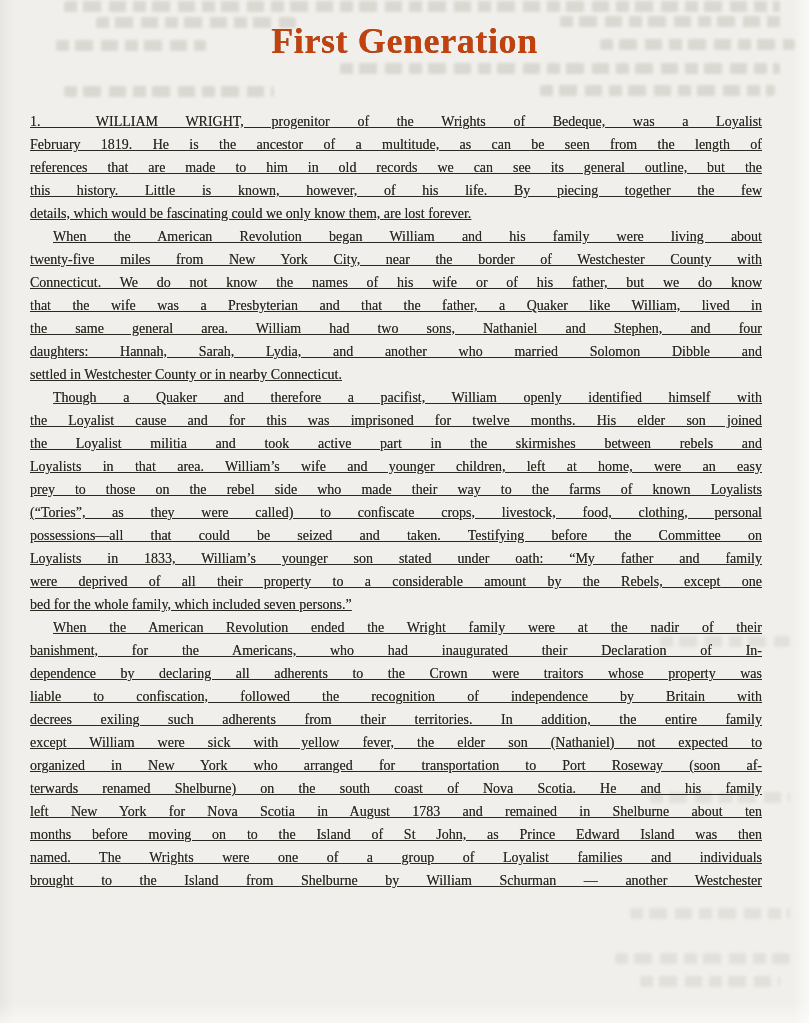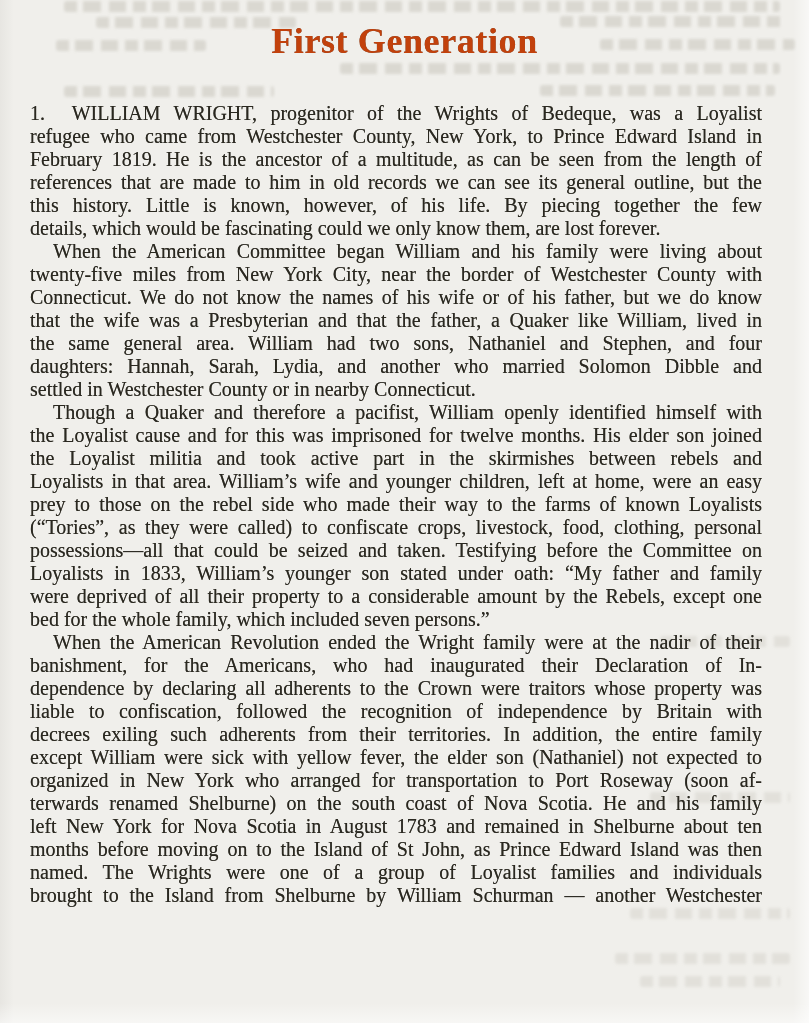--- a/index.html
+++ b/index.html
@@ -62,26 +62,27 @@
     margin: 0;
     text-align: center;
     font-size: 36px;
     font-weight: bold;
     letter-spacing: 0.6px;
     color: #c2410c;
     text-shadow: 0 0 0.5px rgba(38,37,32,0.7);
   }
   .text-block {
     position: absolute;
-    top: 102px;
+    top: 110px;
     left: 30px;
     width: 732px;
     color: var(--ink);
-    font-size: 20px;
+    font-size: 14px;
     text-shadow: 0 0 0.4px rgba(42,40,32,0.65);
+    text-decoration: underline;
   }
   .paragraph { margin: 0; }
   .line {
     height: 23px;
     line-height: 23px;
     text-align: justify;
     text-align-last: justify;
     overflow: hidden;
     white-space: nowrap;
   }
@@ -111,28 +112,27 @@
     <div class="ghost faint" style="top:908px; left:630px; width:160px;"></div>
     <div class="ghost faint" style="top:953px; left:615px; width:175px;"></div>
     <div class="ghost faint" style="top:976px; left:640px; width:140px;"></div>
   </div>
 
   <h1 class="title">First Generation</h1>
 
   <div class="text-block">
       <div class="paragraph">
         <div class="line">1. &nbsp;WILLIAM WRIGHT, progenitor of the Wrights of Bedeque, was a Loyalist</div>
-        <div class="line">refugee who came from Westchester County, New York, to Prince Edward Island in</div>
         <div class="line">February 1819. He is the ancestor of a multitude, as can be seen from the length of</div>
         <div class="line">references that are made to him in old records we can see its general outline, but the</div>
         <div class="line">this history. Little is known, however, of his life. By piecing together the few</div>
         <div class="line last">details, which would be fascinating could we only know them, are lost forever.</div>
       </div>
       <div class="paragraph">
-        <div class="line indent">When the American Committee began William and his family were living about</div>
+        <div class="line indent">When the American Revolution began William and his family were living about</div>
         <div class="line">twenty-five miles from New York City, near the border of Westchester County with</div>
         <div class="line">Connecticut. We do not know the names of his wife or of his father, but we do know</div>
         <div class="line">that the wife was a Presbyterian and that the father, a Quaker like William, lived in</div>
         <div class="line">the same general area. William had two sons, Nathaniel and Stephen, and four</div>
         <div class="line">daughters: Hannah, Sarah, Lydia, and another who married Solomon Dibble and</div>
         <div class="line last">settled in Westchester County or in nearby Connecticut.</div>
       </div>
       <div class="paragraph">
         <div class="line indent">Though a Quaker and therefore a pacifist, William openly identified himself with</div>
         <div class="line">the Loyalist cause and for this was imprisoned for twelve months. His elder son joined</div>

